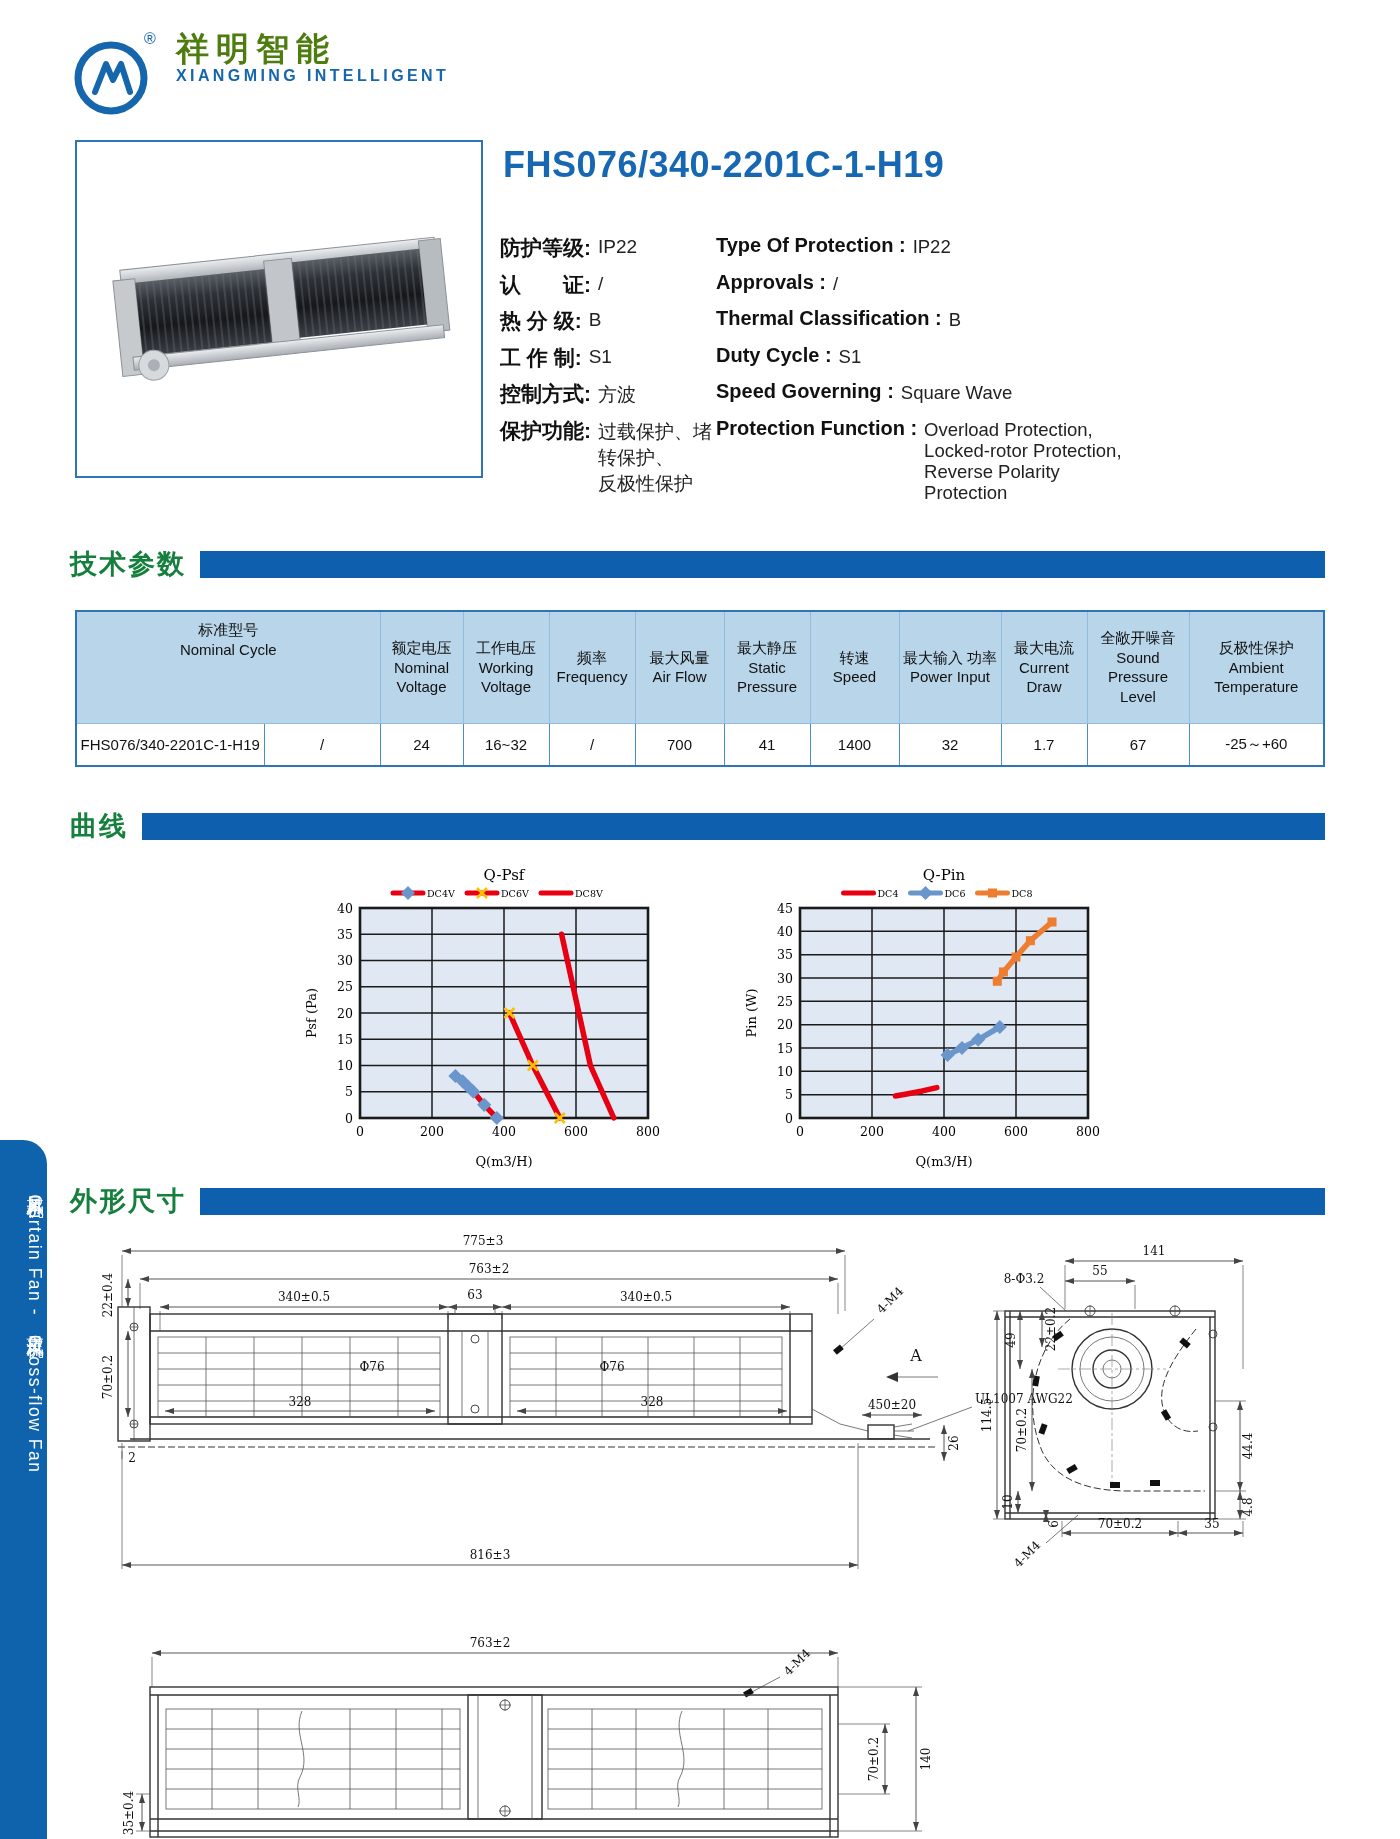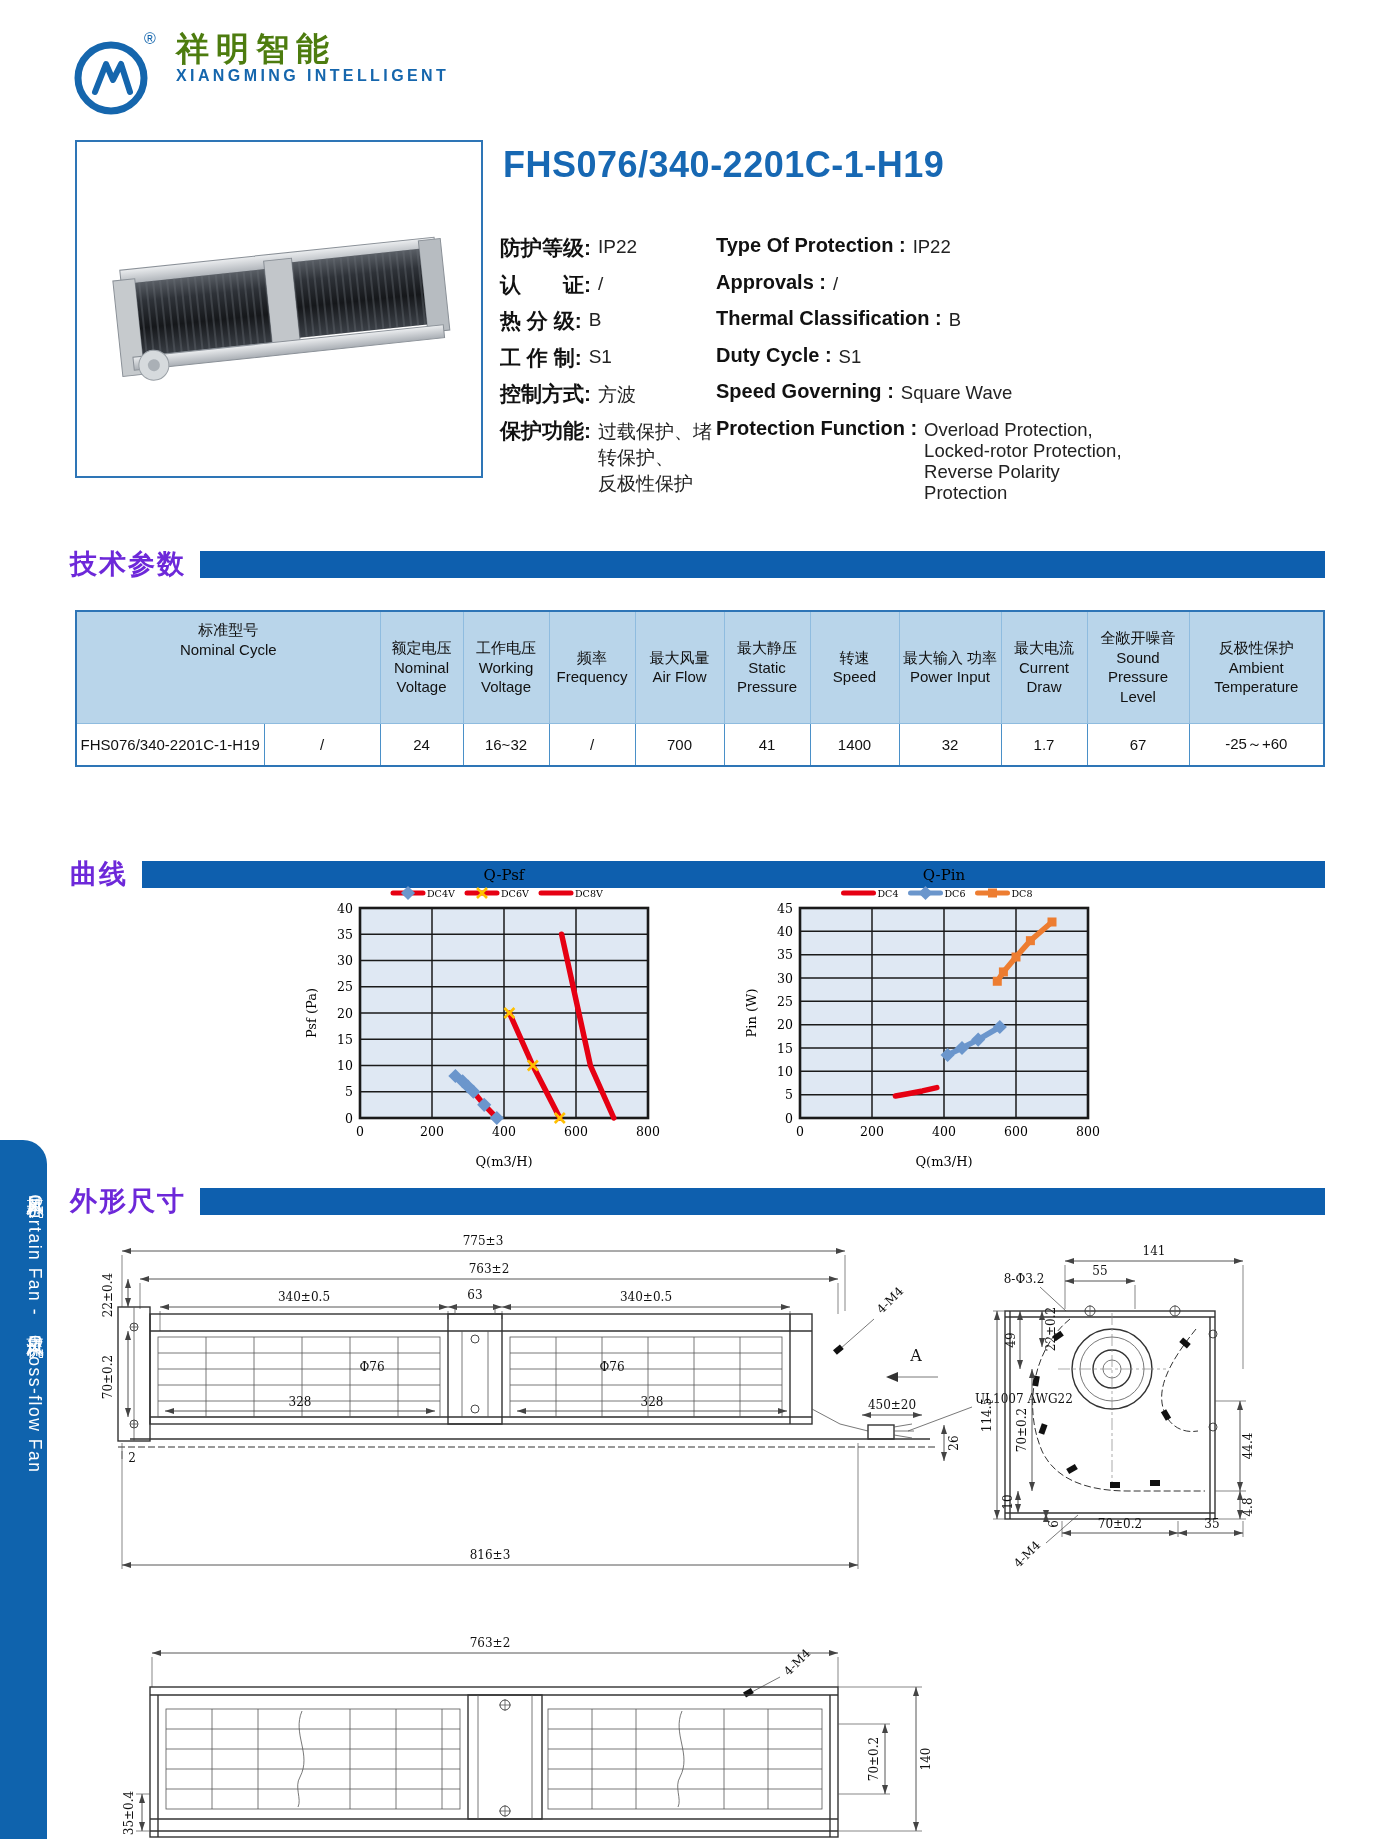--- a/index.html
+++ b/index.html
@@ -13,23 +13,23 @@
   .title{position:absolute;left:503px;top:144px;font-size:36px;font-weight:bold;color:#1768b3;letter-spacing:.5px}
   .specs{position:absolute;left:500px;top:234px;width:830px}
   .spec-row{display:flex;align-items:flex-start;min-height:36.6px}
   .spec-cn{width:216px;display:flex}
   .spec-en{flex:1;display:flex}
   .spec-cn .lab{font-weight:bold;font-size:21px;white-space:pre}
   .spec-cn .val{font-size:19px;color:#222;margin-left:7px;white-space:pre-line;padding-top:2px}
   .spec-en .lab{font-weight:bold;font-size:20px;white-space:pre}
   .spec-en .val{font-size:18.5px;color:#222;margin-left:7px;white-space:pre-line;line-height:1.14;padding-top:2px}
   .secbar{position:absolute;left:70px;right:75px;display:flex;align-items:center;gap:14px}
-  .secbar .t{font-size:27px;font-weight:bold;color:#6d28d9;letter-spacing:2px}
+  .secbar .t{font-size:27px;font-weight:bold;color:#15803d;letter-spacing:2px}
   .secbar .b{flex:1;height:27px;background:#0e5fae}
-  #bar1{top:546px}#bar2{top:856px}#bar3{top:1183px}
+  #bar1{top:546px}#bar2{top:808px}#bar3{top:1183px}
   #ptable{position:absolute;left:75px;top:610px;width:1250px;border-collapse:collapse;
           table-layout:fixed;font-size:15px;text-align:center;border:2.5px solid #2e75b6}
   #ptable th{background:#b9d5ea;font-weight:normal;border:1.5px solid #8fbcdf;padding:4px 2px;vertical-align:middle;line-height:1.3}
   #ptable td{border:1.5px solid #4a90c8;background:#fff}
   .hd0{display:flex;flex-direction:column;justify-content:flex-start;height:94px;padding:2px 4px}
   .chart{position:absolute;top:866px;width:420px;height:310px}
   #chart1{left:300px}#chart2{left:740px}
   #drawings{position:absolute;left:0;top:1219px}
   .dl{stroke:#333;stroke-width:1.4;fill:none}
   .dt{stroke:#555;stroke-width:.8;fill:none}

